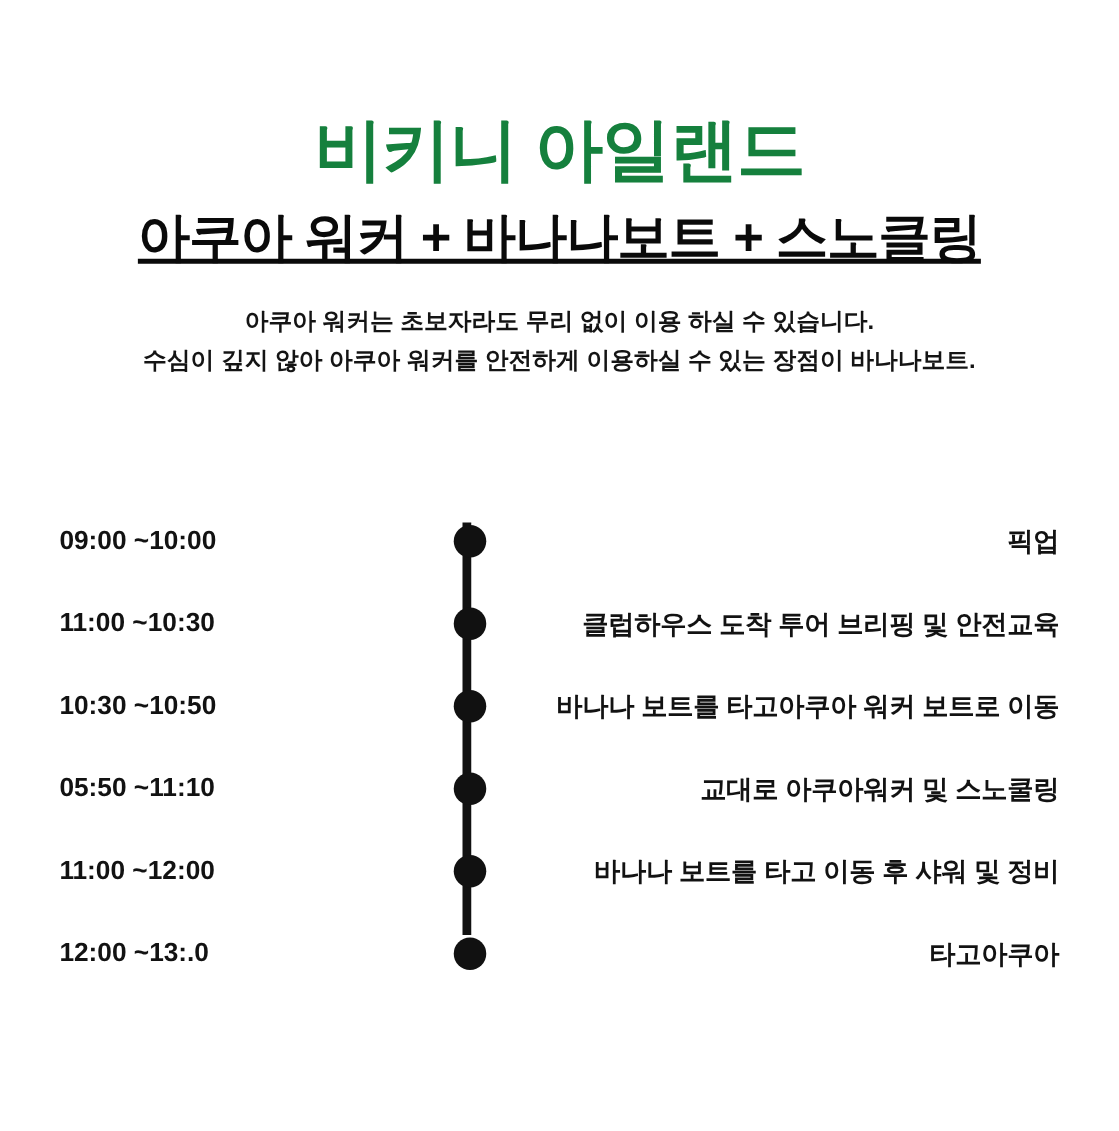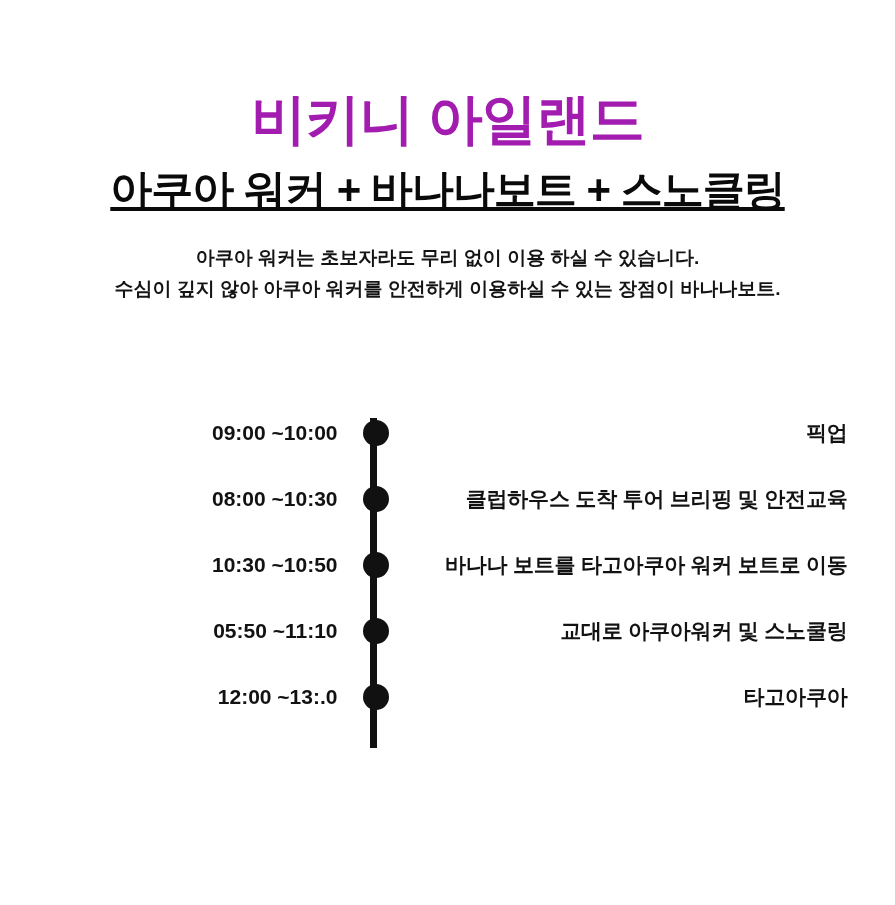--- a/index.html
+++ b/index.html
@@ -25,21 +25,21 @@
   .header {
     text-align: center;
     padding-top: 88px;
   }
   .title {
     font-size: 55px;
     font-weight: 700;
     letter-spacing: -1px;
     line-height: 1.15;
     margin: 0 0 14px 0;
-    color: #a21caf;
+    color: #15803d;
   }
   .subtitle {
     font-size: 42px;
     font-weight: 700;
     letter-spacing: -1px;
     line-height: 1.2;
     margin: 0 0 26px 0;
     color: #0a0a0a;
     text-decoration: underline;
   }
@@ -70,21 +70,21 @@
     height: 330px;
   }
   .row {
     display: flex;
     align-items: center;
     height: 66px;
     position: relative;
   }
   .time {
     width: 290px;
-    text-align: right;
+    text-align: left;
     padding-right: 0;
     font-size: 21px;
     font-weight: 600;
     letter-spacing: 0px;
     color: #121212;
     white-space: nowrap;
   }
   .dot-cell {
     width: 76px;
     display: flex;
@@ -129,21 +129,21 @@
 
     <div class="row">
       <div class="time">09:00 ~10:00</div>
       <div class="dot-cell">
         <span class="dot"></span>
       </div>
       <div class="event">픽업</div>
     </div>
 
     <div class="row">
-      <div class="time">08:00 ~10:30</div>
+      <div class="time">11:00 ~10:30</div>
       <div class="dot-cell">
         <span class="dot"></span>
       </div>
       <div class="event">클럽하우스 도착  투어 브리핑 및 안전교육</div>
     </div>
 
     <div class="row">
       <div class="time">10:30 ~10:50</div>
       <div class="dot-cell">
         <span class="dot"></span>
@@ -152,20 +152,27 @@
     </div>
 
     <div class="row">
       <div class="time">05:50 ~11:10</div>
       <div class="dot-cell">
         <span class="dot"></span>
       </div>
       <div class="event">교대로 아쿠아워커 및 스노쿨링</div>
     </div>
 
+    <div class="row">
+      <div class="time">11:00 ~12:00</div>
+      <div class="dot-cell">
+        <span class="dot"></span>
+      </div>
+      <div class="event">바나나 보트를 타고 이동 후 샤워 및 정비</div>
+    </div>
 
     <div class="row">
       <div class="time">12:00 ~13:.0</div>
       <div class="dot-cell">
         <span class="dot"></span>
       </div>
       <div class="event">타고아쿠아</div>
     </div>
 
   </div>

